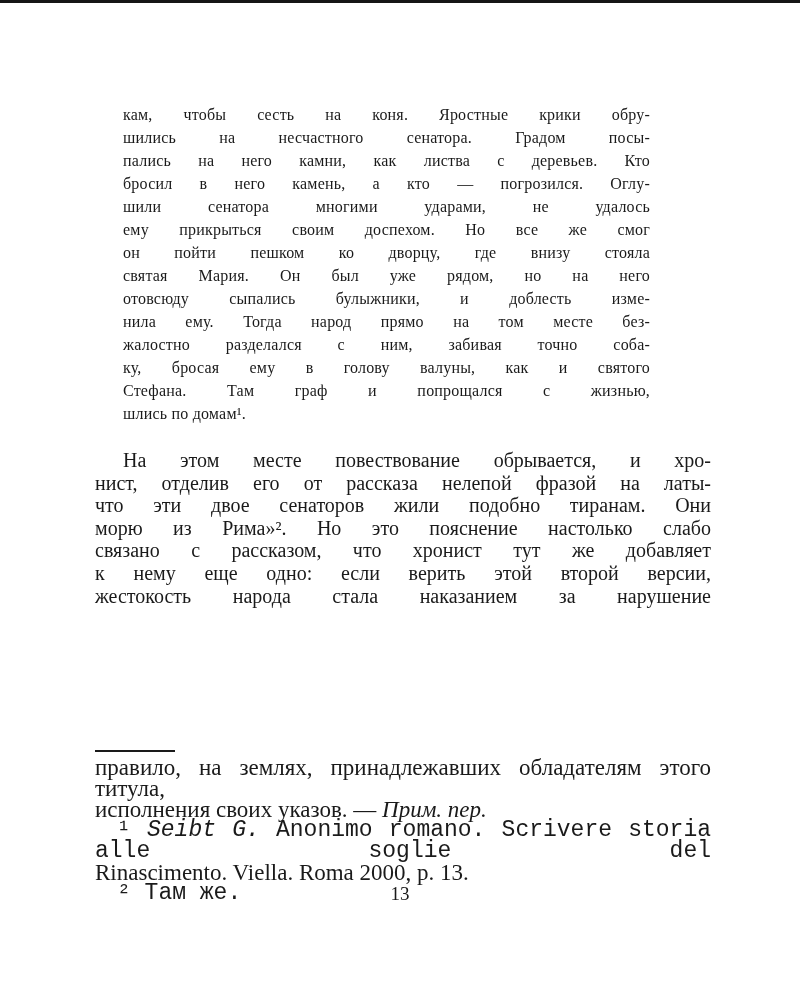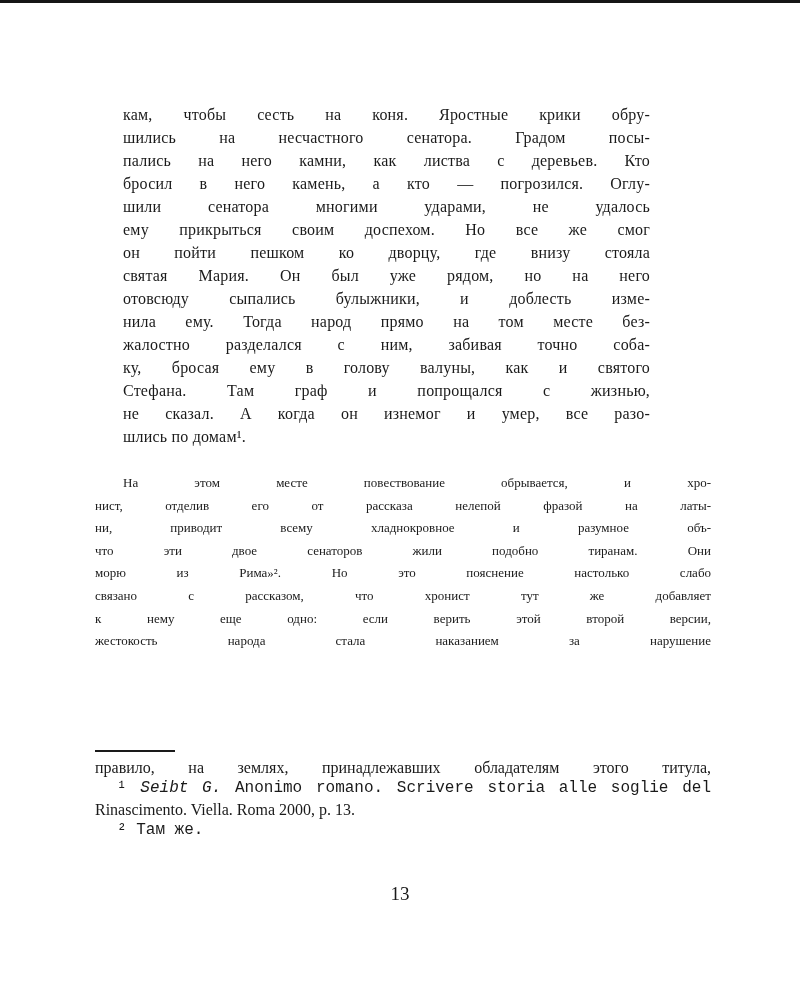--- a/index.html
+++ b/index.html
@@ -27,21 +27,21 @@
   .quote {
     margin-left: 28px;
     width: 527px;
     font-size: 16px;
     line-height: 23px;
     letter-spacing: 0.2px;
   }
   .para {
     margin-top: 24px;
     width: 616px;
-    font-size: 13px;
+    font-size: 20px;
     line-height: 22.6px;
   }
   .line {
     text-align: justify;
     text-align-last: justify;
   }
   .line.no-justify {
     text-align: center;
     text-align-last: left;
   }
@@ -55,21 +55,21 @@
     top: 750px;
     width: 80px;
     height: 0;
     border-top: 2px solid #1a1a1a;
   }
   .footnotes {
     position: absolute;
     left: 95px;
     top: 757px;
     width: 616px;
-    font-size: 16px;
+    font-size: 23px;
     line-height: 21px;
   }
   .page-number {
     position: absolute;
     top: 883px;
     left: 0;
     width: 100%;
     text-align: right;
     text-align-last: center;
     font-size: 19px;
@@ -88,37 +88,36 @@
       <div class="line"><span>бросил в него камень, а кто — погрозился. Оглу-</span></div>
       <div class="line"><span>шили сенатора многими ударами, не удалось</span></div>
       <div class="line"><span>ему прикрыться своим доспехом. Но все же смог</span></div>
       <div class="line"><span>он пойти пешком ко дворцу, где внизу стояла</span></div>
       <div class="line"><span>святая Мария. Он был уже рядом, но на него</span></div>
       <div class="line"><span>отовсюду сыпались булыжники, и доблесть изме-</span></div>
       <div class="line"><span>нила ему. Тогда народ прямо на том месте без-</span></div>
       <div class="line"><span>жалостно разделался с ним, забивая точно соба-</span></div>
       <div class="line"><span>ку, бросая ему в голову валуны, как и святого</span></div>
       <div class="line"><span>Стефана. Там граф и попрощался с жизнью,</span></div>
-      <div class="line"><span>не сказал. А когда он изнемог и умер, все разо-</span></div>
       <div class="line no-justify"><span>шлись по домам¹.</span></div>
     </section>
   <section class="para">
       <div class="line indent"><span>На этом месте повествование обрывается, и хро-</span></div>
       <div class="line"><span>нист, отделив его от рассказа нелепой фразой на латы-</span></div>
-      <div class="line"><span>ни, приводит всему хладнокровное и разумное объ-</span></div>
       <div class="line"><span>что эти двое сенаторов жили подобно тиранам. Они</span></div>
       <div class="line"><span>морю из Рима»². Но это пояснение настолько слабо</span></div>
       <div class="line"><span>связано с рассказом, что хронист тут же добавляет</span></div>
       <div class="line"><span>к нему еще одно: если верить этой второй версии,</span></div>
       <div class="line"><span>жестокость народа стала наказанием за нарушение</span></div>
     </section>
 </main>
 
 <div class="footnote-sep"></div>
 
 <section class="footnotes">
     <div class="line"><span>правило, на землях, принадлежавших обладателям этого титула,</span></div>
+    <div class="line no-justify"><span>исполнения своих указов. — </span><span class="italic">Прим. пер.</span></div>
     <div class="line indent"><span>¹ </span><span class="italic">Seibt G.</span><span> Anonimo romano. Scrivere storia alle soglie del</span></div>
     <div class="line no-justify"><span>Rinascimento. Viella. Roma 2000, p. 13.</span></div>
     <div class="line no-justify indent"><span>² Там же.</span></div>
   </section>
 
 <div class="page-number">13</div>
 
 </body></html>

